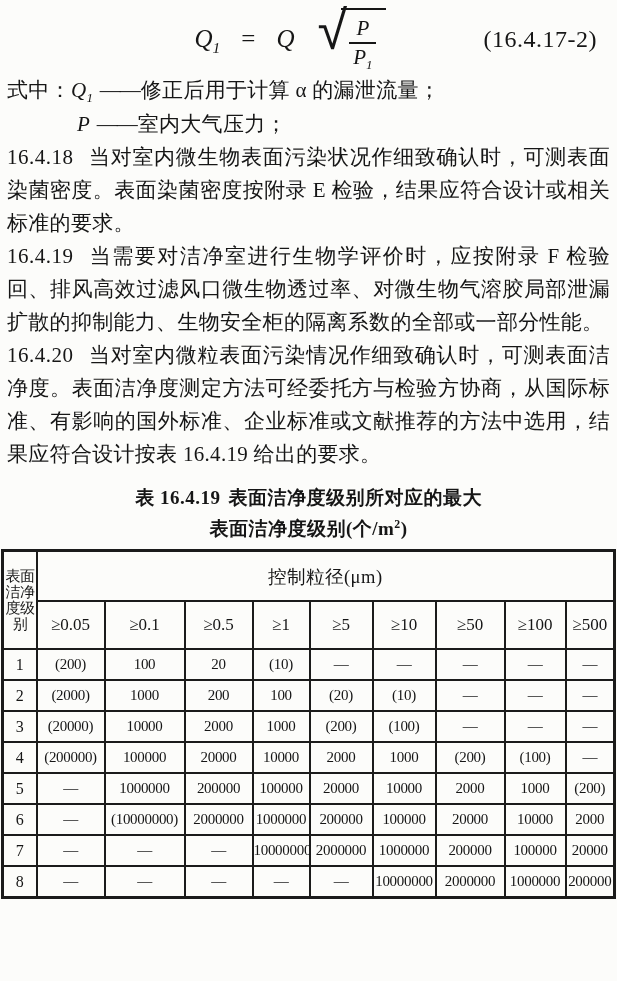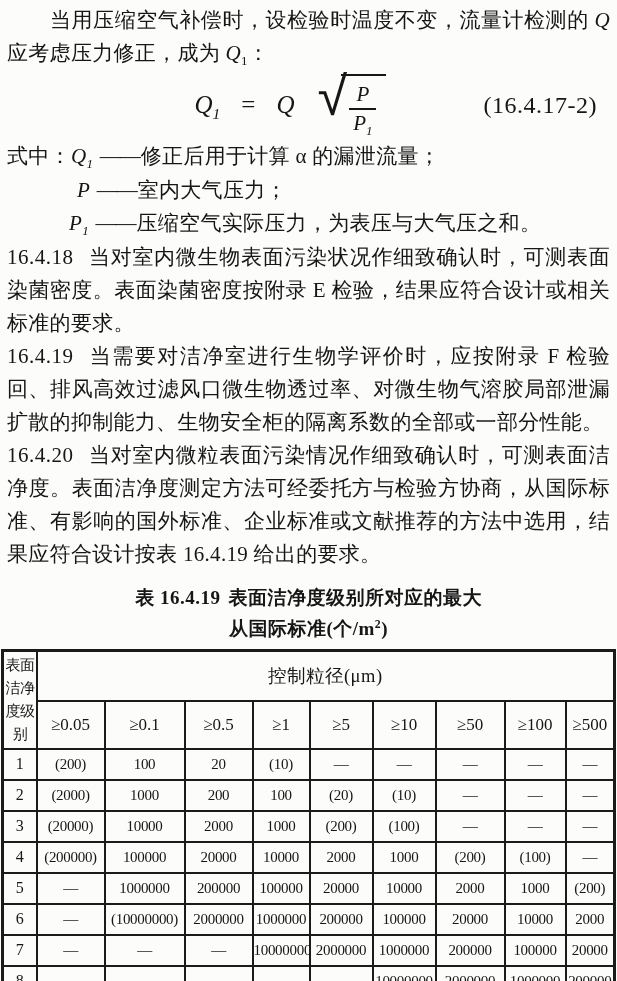--- a/index.html
+++ b/index.html
@@ -91,34 +91,33 @@
     padding:0;
     font-weight:normal;
     overflow:hidden;
   }
   .span-h { height:48px; font-size:18.5px; font-weight:bold; letter-spacing:0.5px; }
   .subhead th { height:46px; font-size:17px; }
   .corner-text {
     display:inline-block;
     width:32px;
     font-size:15px;
-    line-height:23px;
+    line-height:16px;
     letter-spacing:-0.5px;
     text-align:center;
   }
   .tbl tbody td { height:29px; font-size:15px; letter-spacing:-0.3px; white-space:nowrap; }
   .tbl tbody td.lvl { font-size:16px; letter-spacing:0; }
 </style>
 </head>
 <body>
 
 <div class="page">
   <div class="text-col">
 
-    <p class="para indent"><span>当用压缩空气补偿时，设检验时温度不变，流量计检测的 </span><span class="v">Q</span><span> 应考虑压力修正，成为 </span><span class="v">Q</span><sub>1</sub><span>：</span></p>
 
     <div class="formula-row">
       <div class="formula">
         <span class="fv"><span>Q</span><sub>1</sub></span>
         <span>=</span>
         <span class="fv">Q</span>
         <span class="radical">
           <span class="rad-sign">√</span>
           <span class="rad-content">
             <span class="frac">
@@ -127,30 +126,29 @@
             </span>
           </span>
         </span>
       </div>
       <div class="eq-no">(16.4.17-2)</div>
     </div>
 
     <div>
       <p class="def-line"><span>式中：</span><span class="v"><span>Q</span><sub>1</sub></span> <span class="dash">——</span><span>修正后用于计算 α 的漏泄流量；</span></p>
       <p class="def-line d1"><span class="v"><span>P</span><sub></sub></span> <span class="dash">——</span><span>室内大气压力；</span></p>
-      <p class="def-line d2"><span class="v"><span>P</span><sub>1</sub></span> <span class="dash">——</span><span>压缩空气实际压力，为表压与大气压之和。</span></p>
     </div>
 
     <p class="para section"><span class="sec-num">16.4.18</span><span>当对室内微生物表面污染状况作细致确认时，可测表面染菌密度。表面染菌密度按附录 E 检验，结果应符合设计或相关标准的要求。</span></p>
     <p class="para section"><span class="sec-num">16.4.19</span><span>当需要对洁净室进行生物学评价时，应按附录 F 检验回、排风高效过滤风口微生物透过率、对微生物气溶胶局部泄漏扩散的抑制能力、生物安全柜的隔离系数的全部或一部分性能。</span></p>
     <p class="para section"><span class="sec-num">16.4.20</span><span>当对室内微粒表面污染情况作细致确认时，可测表面洁净度。表面洁净度测定方法可经委托方与检验方协商，从国际标准、有影响的国外标准、企业标准或文献推荐的方法中选用，结果应符合设计按表 16.4.19 给出的要求。</span></p>
 
     <div class="tbl-title">
       <div class="t-line"><span class="title-no">表 16.4.19</span><span>表面洁净度级别所对应的最大</span></div>
-      <div class="t-line"><span>从国际标准(个/m</span><sup>2</sup><span>)</span></div>
+      <div class="t-line"><span>表面洁净度级别(个/m</span><sup>2</sup><span>)</span></div>
     </div>
   </div>
 
   <table class="tbl">
     <colgroup>
       <col style="width:34px">
         <col style="width:68px">
         <col style="width:80px">
         <col style="width:68px">
         <col style="width:57px">

